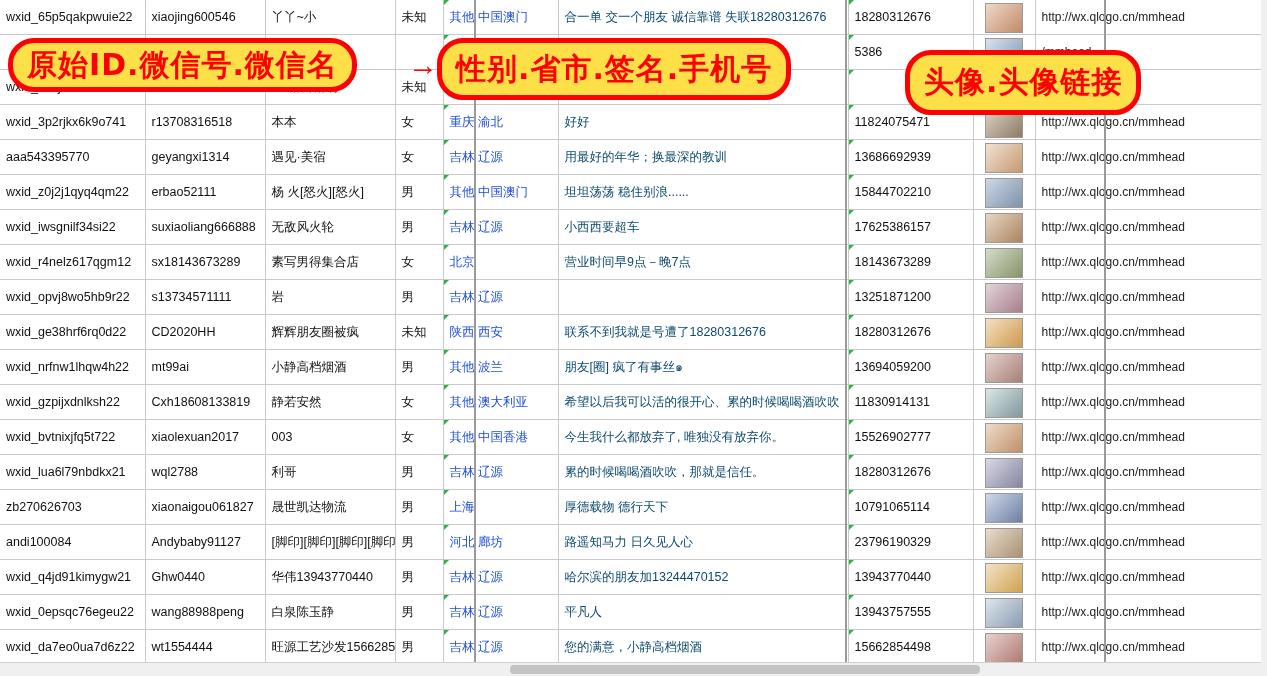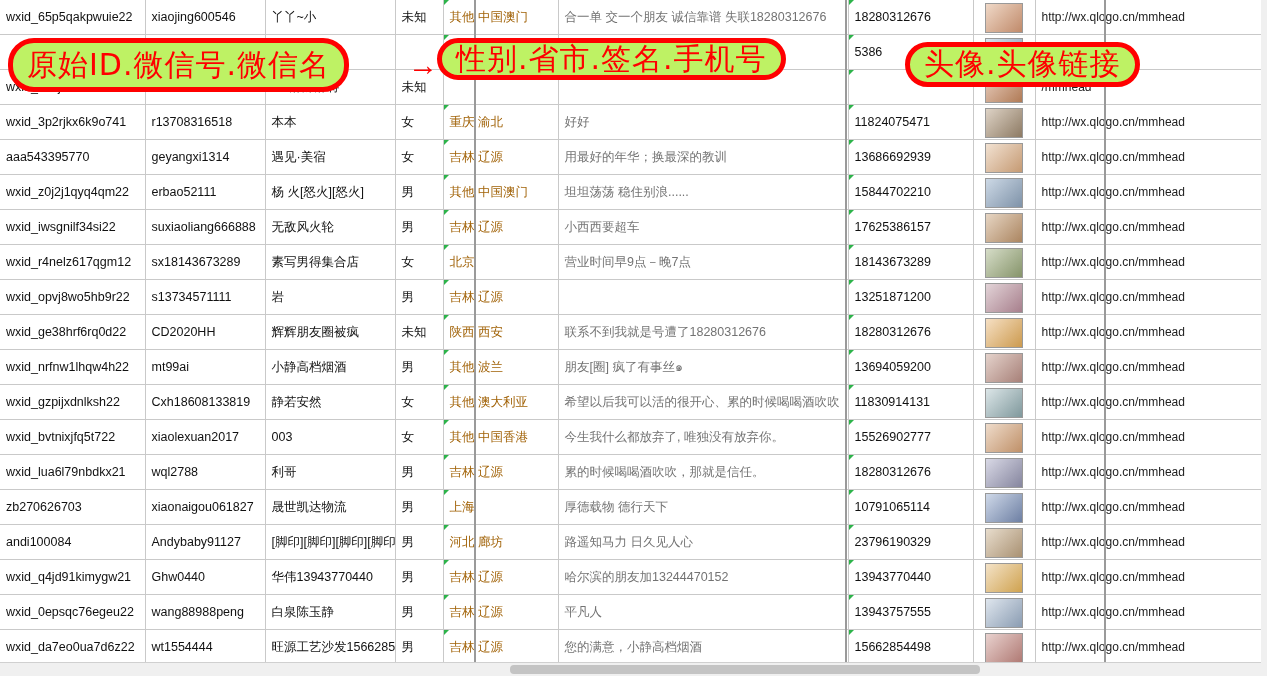--- a/index.html
+++ b/index.html
@@ -37,22 +37,22 @@
   col.c-wxid{width:120px;}
   col.c-name{width:130px;}
   col.c-gender{width:48px;}
   col.c-region{width:115px;}
   col.c-sign{width:290px;}
   col.c-phone{width:125px;}
   col.c-avatar{width:62px;}
   col.c-link{width:295px;}
 
   td.gender{text-align:left;}
-  td.region{color:#a16207;}
-  td.sign{color:#737373;}
+  td.region{color:#1d4ed8;}
+  td.sign{color:#0c4a6e;}
   td.phone{color:#111;}
   td.link{color:#222;font-size:12px;}
   td.avatar{padding:0;text-align:center;}
 
   
   .corner{
     position:relative;
   }
   .corner:after{
     content:"";
@@ -78,35 +78,35 @@
     top:0;width:2px;height:676px;
     background:#9a9a9a;
   }
 
   
   .banner{
     position:absolute;
     display:flex;
     align-items:center;
     justify-content:center;
-    background:#bef264;
+    background:#fde047;
     border:5px solid #ff0000;
     border-radius:26px;
     color:#ff0000;
-    font-weight:normal;
+    font-weight:bold;
     font-size:30px;
     letter-spacing:1px;
     white-space:nowrap;
     padding:2px 14px;
     box-sizing:border-box;
     font-family:"DejaVu Sans", sans-serif;
   }
   #banner-left{left:8px;top:38px;height:54px;}
-  #banner-mid{left:437px;top:38px;height:42px;}
-  #banner-right{left:905px;top:42px;height:45px;}
+  #banner-mid{left:437px;top:38px;height:62px;}
+  #banner-right{left:905px;top:50px;height:65px;}
 
   .arrow{
     position:absolute;
     color:#ff0000;
     font-size:30px;
     font-weight:bold;
     top:48px;
   }
   #arrow-1{left:408px;}
 

